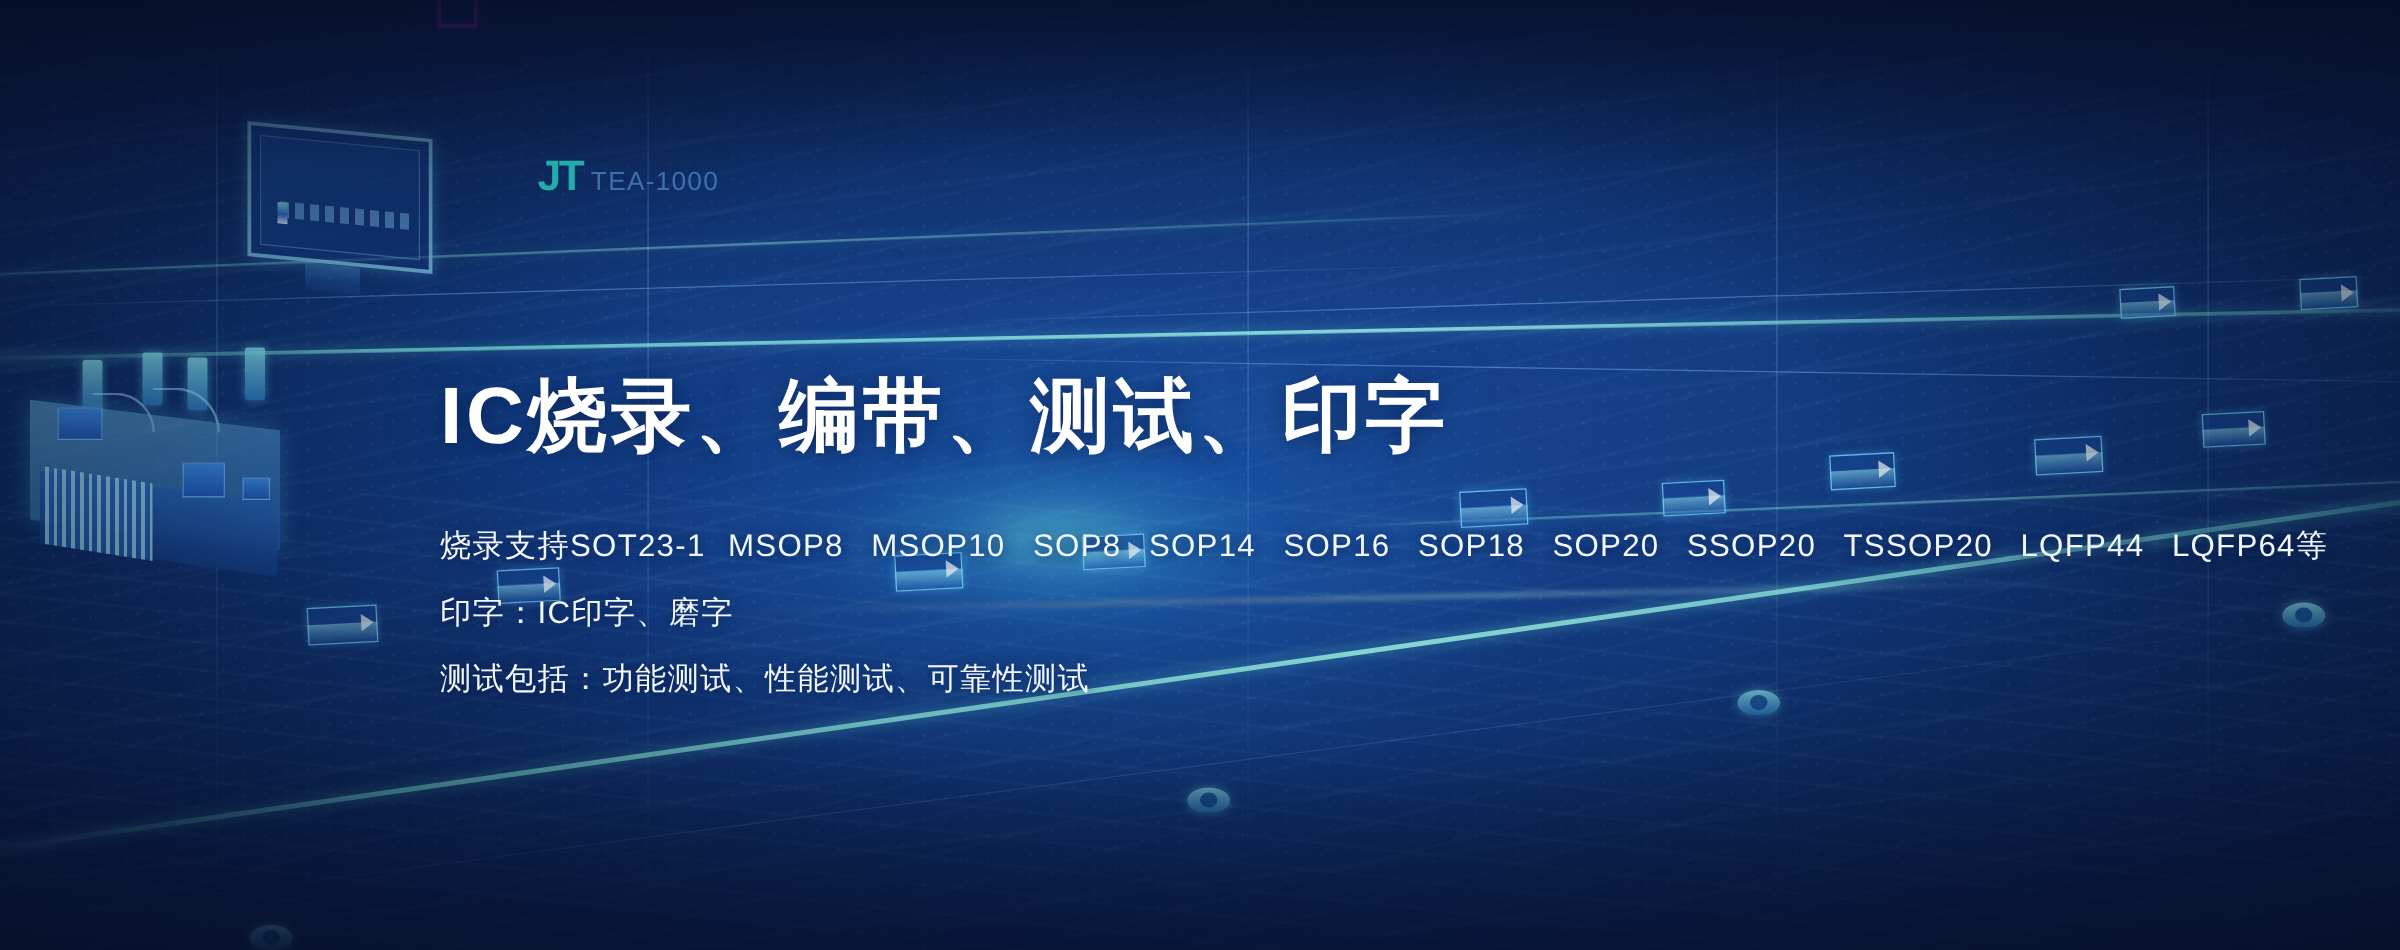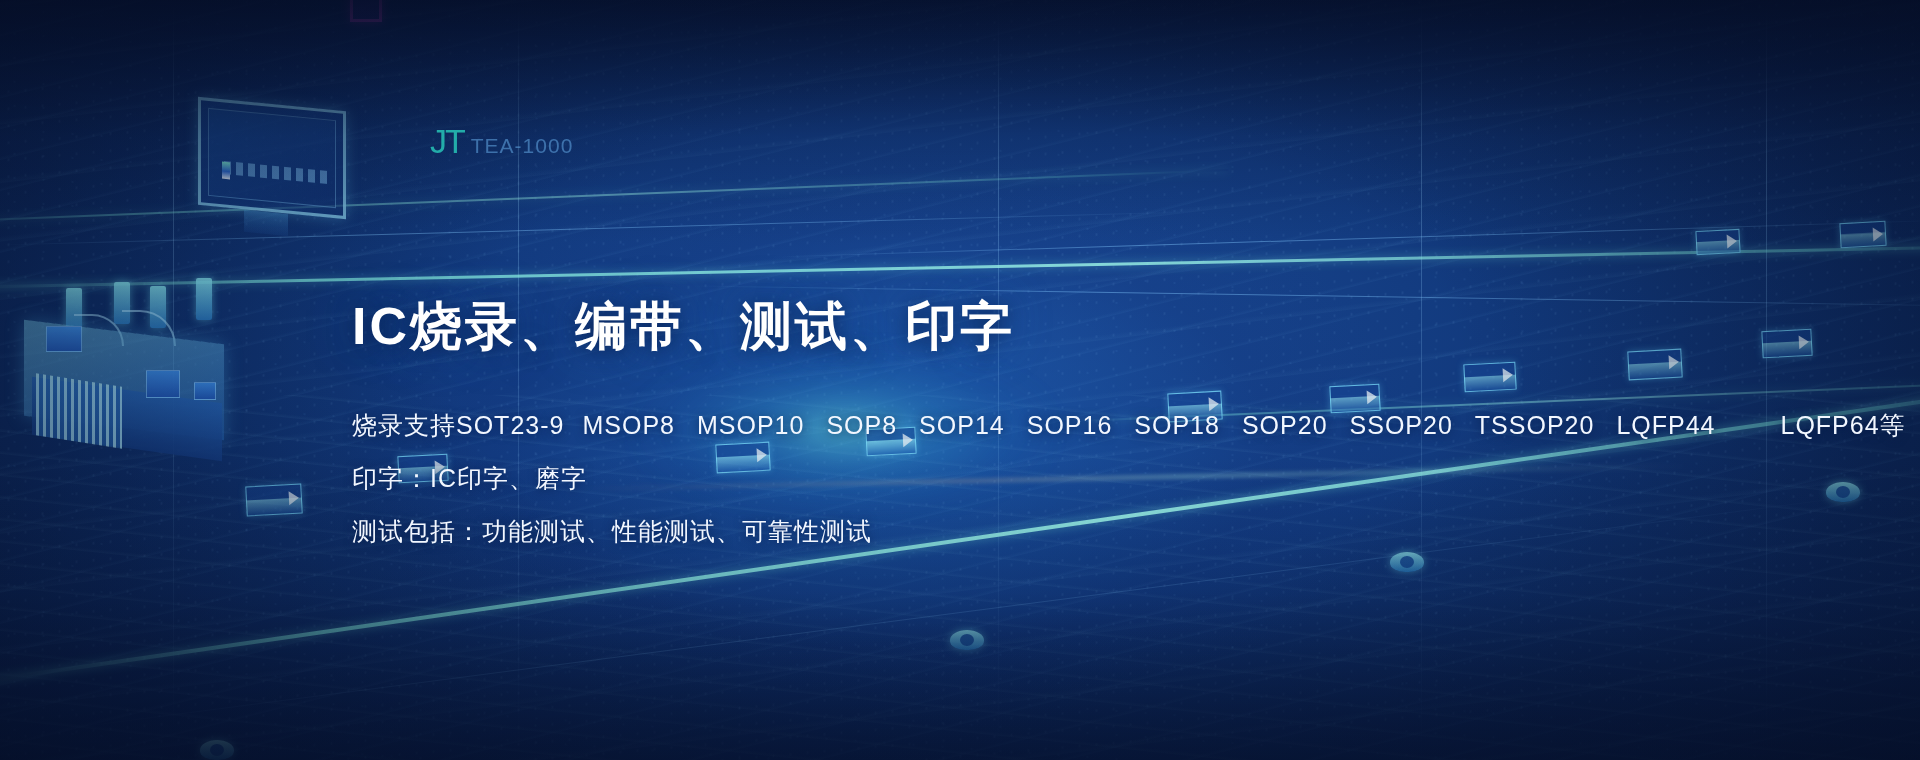--- a/index.html
+++ b/index.html
@@ -245,42 +245,42 @@
   }
 
   
   .watermark {
     position: absolute; left: 430px; top: 122px;
     display: flex; align-items: baseline; gap: 7px;
     user-select: none;
   }
   .wm-jt {
     font-size: 34px;
-    font-weight: normal;
+    font-weight: bold;
     letter-spacing: -2px;
     color: #25b8b0;
     opacity: .92;
     font-family: "Liberation Sans", sans-serif;
   }
   .wm-model {
     font-size: 21px;
     color: rgba(90,155,215,0.62);
     letter-spacing: 1px;
     font-family: "Liberation Sans", sans-serif;
   }
 
   
   .content {
     position: absolute;
     left: 352px; top: 300px;
     width: 1260px;
   }
   .headline {
     margin: 0;
-    font-size: 52px;
+    font-size: 64px;
     line-height: 1.0;
     font-weight: bold;
     color: #ffffff;
     letter-spacing: 3px;
     text-shadow: 0 2px 18px rgba(5,25,70,0.75), 0 0 42px rgba(30,90,170,0.55);
     white-space: nowrap;
   }
   .sublist {
     margin: 54px 0 0 0;
     padding: 0;
@@ -290,21 +290,21 @@
     font-size: 25px;
     line-height: 1.55;
     color: #f2f7ff;
     letter-spacing: 1px;
     text-shadow: 0 1px 10px rgba(5,25,70,0.8);
     white-space: nowrap;
   }
   .subline + .subline { margin-top: 14px; }
   .pkg-row { display: inline-block; }
   .pkg { display: inline-block; margin-right: 22px; }
-  .pkg:last-child { margin-right: 0; margin-left: 43px; }
+  .pkg:last-child { margin-right: 0; }
   .pkg-lead { margin-right: 18px; }
 </style>
 </head>
 <body>
 
 <div class="banner">
 
   <div class="layer stripes-a"></div>
   <div class="layer stripes-b"></div>
   <div class="layer stripes-c"></div>
@@ -379,21 +379,21 @@
   <div class="watermark">
     <span class="wm-jt">JT</span>
     <span class="wm-model">TEA-1000</span>
   </div>
 
   <div class="content">
     <h1 class="headline">IC烧录、编带、测试、印字</h1>
 
     <div class="sublist">
       <div class="subline">
-        <span class="pkg pkg-lead">烧录支持SOT23-9</span><span class="pkg-row">
+        <span class="pkg pkg-lead">烧录支持SOT23-1</span><span class="pkg-row">
           <span class="pkg">MSOP8</span><span class="pkg">MSOP10</span><span class="pkg">SOP8</span><span class="pkg">SOP14</span><span class="pkg">SOP16</span><span class="pkg">SOP18</span><span class="pkg">SOP20</span><span class="pkg">SSOP20</span><span class="pkg">TSSOP20</span><span class="pkg">LQFP44</span><span class="pkg">LQFP64等</span>
         </span>
       </div>
 
       <div class="subline">印字：IC印字、磨字</div>
       <div class="subline">测试包括：功能测试、性能测试、可靠性测试</div>
     </div>
   </div>
 
 </div>

